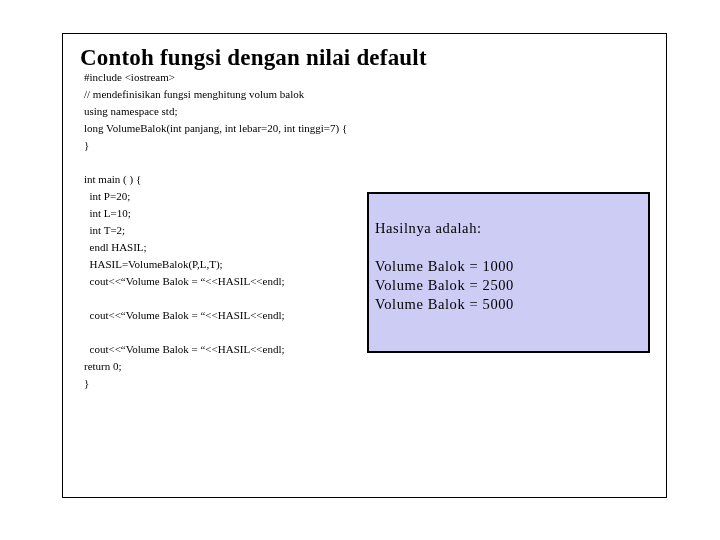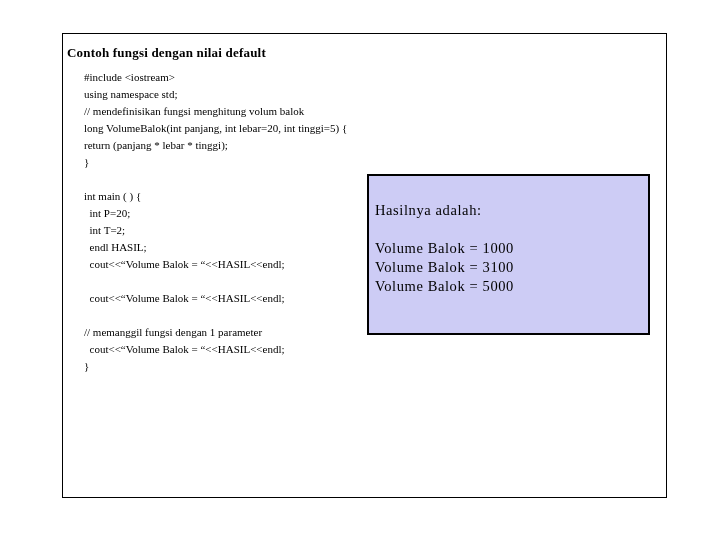--- a/index.html
+++ b/index.html
@@ -20,42 +20,42 @@
     left: 62px;
     top: 33px;
     width: 605px;
     height: 465px;
     border: 1px solid #000000;
     box-sizing: border-box;
     background: #ffffff;
   }
   .slide-title {
     position: absolute;
-    left: 4px;
+    left: 17px;
     top: 11px;
-    font-size: 13px;
+    font-size: 23px;
     font-weight: bold;
     letter-spacing: 0.2px;
     white-space: pre;
   }
   .code-block {
     position: absolute;
     left: 21px;
     top: 35px;
     font-size: 11px;
   }
   .code-line {
     height: 17px;
     line-height: 17px;
     white-space: pre;
   }
   .output-box {
     position: absolute;
     left: 304px;
-    top: 140px;
+    top: 158px;
     width: 283px;
     height: 161px;
     background: #cdccf5;
     border: 2px solid #000000;
     box-sizing: border-box;
     font-size: 14.5px;
     letter-spacing: 0.6px;
   }
   .output-heading {
     margin: 26px 0 0 6px;
@@ -72,41 +72,42 @@
 </style>
 </head>
 <body>
 
 <div class="slide-frame">
 
   <div class="slide-title">Contoh fungsi dengan nilai default</div>
 
   <div class="code-block">
     <div class="code-line">#include &lt;iostream&gt;</div>
+    <div class="code-line">// mendefinisikan fungsi menghitung volum balok</div>
     <div class="code-line">using namespace std;</div>
-    <div class="code-line">// mendefinisikan fungsi menghitung volum balok</div>
-    <div class="code-line">long VolumeBalok(int panjang, int lebar=20, int tinggi=5) {</div>
-    <div class="code-line">return (panjang * lebar * tinggi);</div>
+    <div class="code-line">long VolumeBalok(int panjang, int lebar=20, int tinggi=7) {</div>
     <div class="code-line">}</div>
     <div class="code-line"></div>
     <div class="code-line">int main ( ) {</div>
     <div class="code-line">  int P=20;</div>
+    <div class="code-line">  int L=10;</div>
     <div class="code-line">  int T=2;</div>
     <div class="code-line">  endl HASIL;</div>
+    <div class="code-line">  HASIL=VolumeBalok(P,L,T);</div>
     <div class="code-line">  cout&lt;&lt;“Volume Balok = “&lt;&lt;HASIL&lt;&lt;endl;</div>
     <div class="code-line"></div>
     <div class="code-line">  cout&lt;&lt;“Volume Balok = “&lt;&lt;HASIL&lt;&lt;endl;</div>
     <div class="code-line"></div>
-    <div class="code-line">// memanggil fungsi dengan 1 parameter</div>
     <div class="code-line">  cout&lt;&lt;“Volume Balok = “&lt;&lt;HASIL&lt;&lt;endl;</div>
+    <div class="code-line">return 0;</div>
     <div class="code-line">}</div>
   </div>
 
   <div class="output-box">
     <div class="output-heading">Hasilnya adalah:</div>
     <div class="output-results">
       <div class="output-line">Volume Balok = 1000</div>
-      <div class="output-line">Volume Balok = 3100</div>
+      <div class="output-line">Volume Balok = 2500</div>
       <div class="output-line">Volume Balok = 5000</div>
     </div>
   </div>
 
 </div>
 
 </body></html>

